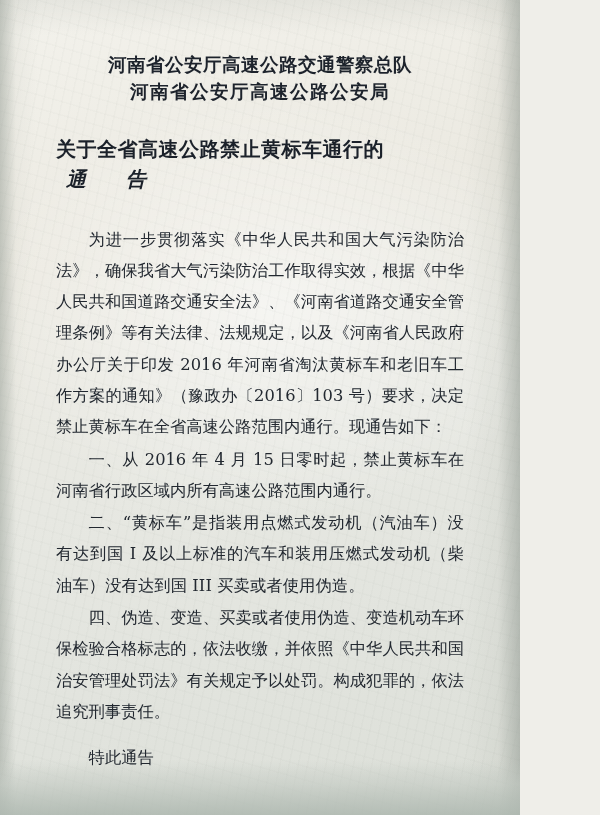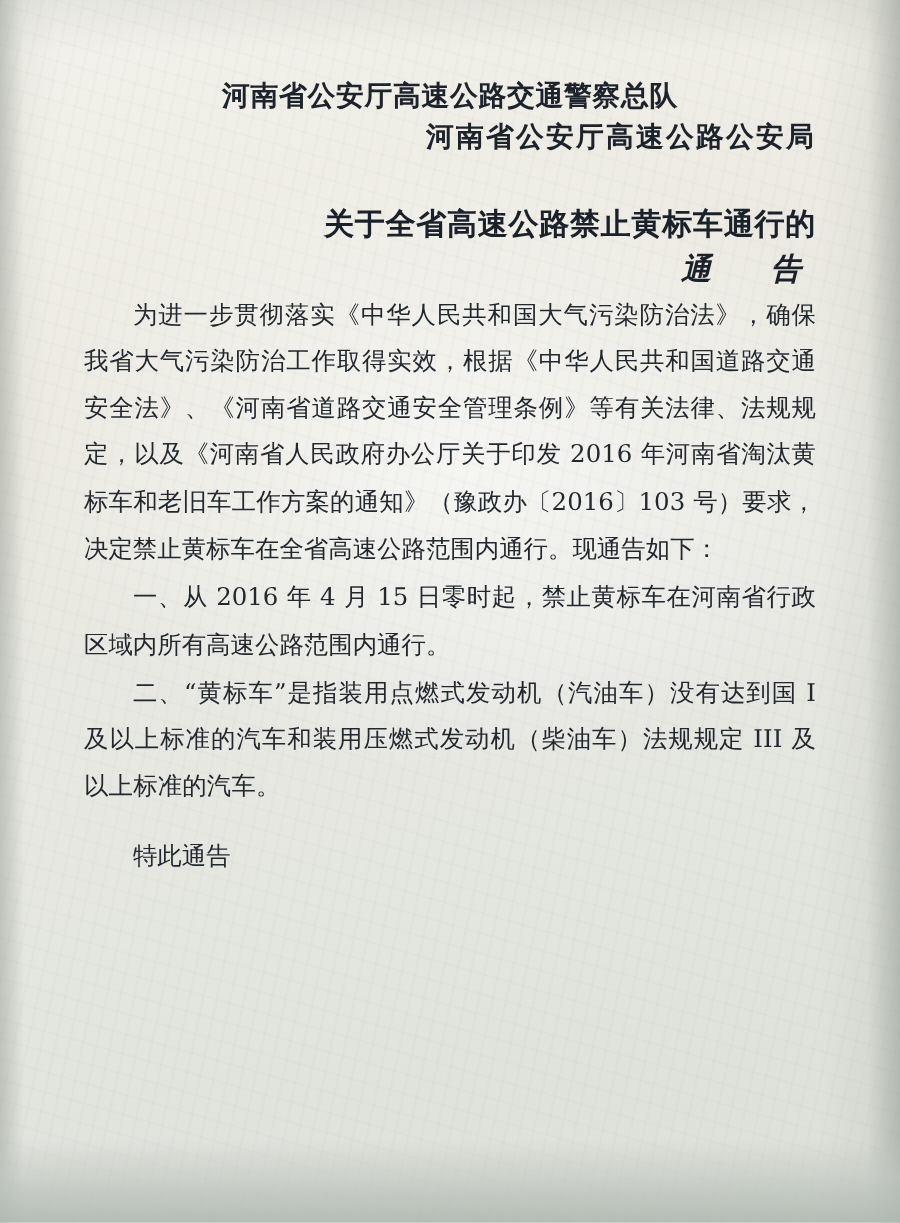--- a/index.html
+++ b/index.html
@@ -8,21 +8,21 @@
   }
   body {
     width: 600px;
     height: 815px;
     background: #efeee9;
     font-family: "DejaVu Serif", "Liberation Serif", serif;
     overflow: hidden;
   }
   #page {
     position: relative;
-    width: 600px;
+    width: 520px;
     height: 815px;
     background:
       radial-gradient(ellipse 420px 300px at 52% 38%, rgba(255,255,255,0.55), rgba(255,255,255,0) 70%),
       linear-gradient(165deg, #f3f2ec 0%, #eceae2 30%, #e7e8e2 55%, #e2e4de 75%, #dcdfd8 100%);
   }
   
   #page::before {
     content: "";
     position: absolute;
     inset: 0;
@@ -51,37 +51,37 @@
   .issuer {
     text-align: center;
     font-weight: bold;
     font-size: 18.5px;
     line-height: 1.45;
     letter-spacing: 0.5px;
     color: #1d232c;
   }
   .issuer .line2 {
     letter-spacing: 1.5px;
-    text-align: right;
   }
   .title-block {
-    text-align: right;
+    text-align: left;
     font-weight: bold;
     font-size: 20px;
     line-height: 1.5;
     margin-top: 28px;
     letter-spacing: 0.5px;
     color: #1b212a;
   }
   .title-block .t2 {
     letter-spacing: 10px;
     padding-left: 10px;
     font-style: italic;
   }
   .body {
+    margin-top: 30px;
     font-size: 16.3px;
     line-height: 1.92;
     text-align: justify;
     text-justify: inter-ideograph;
     color: #222830;
   }
   .body p {
     margin: 0 0 1px 0;
     text-indent: 2em;
   }
@@ -137,21 +137,22 @@
     </div>
 
     <div class="title-block">
       <div class="t1">关于全省高速公路禁止黄标车通行的</div>
       <div class="t2">通　告</div>
     </div>
 
     <div class="body">
       <p>为进一步贯彻落实《中华人民共和国大气污染防治法》，确保我省大气污染防治工作取得实效，根据《中华人民共和国道路交通安全法》、《河南省道路交通安全管理条例》等有关法律、法规规定，以及《河南省人民政府办公厅关于印发 2016 年河南省淘汰黄标车和老旧车工作方案的通知》（豫政办〔2016〕103 号）要求，决定禁止黄标车在全省高速公路范围内通行。现通告如下：</p>
       <p>一、从 2016 年 4 月 15 日零时起，禁止黄标车在河南省行政区域内所有高速公路范围内通行。</p>
-      <p class="tight">二、“黄标车”是指装用点燃式发动机（汽油车）没有达到国 I 及以上标准的汽车和装用压燃式发动机（柴油车）法规规定 III 及以上标准的汽车。</p>
+      <p class="tight">二、“黄标车”是指装用点燃式发动机（汽油车）没有达到国 I 及以上标准的汽车和装用压燃式发动机（柴油车）没有达到国 III 买卖或者使用伪造。</p>
+      <p>四、伪造、变造、买卖或者使用伪造、变造机动车环保检验合格标志的，依法收缴，并依照《中华人民共和国治安管理处罚法》有关规定予以处罚。构成犯罪的，依法追究刑事责任。</p>
     </div>
 
     <div class="closing">特此通告</div>
 
   </div>
 
   <div class="bottom-band"></div>
 </div>
 
 </body></html>

